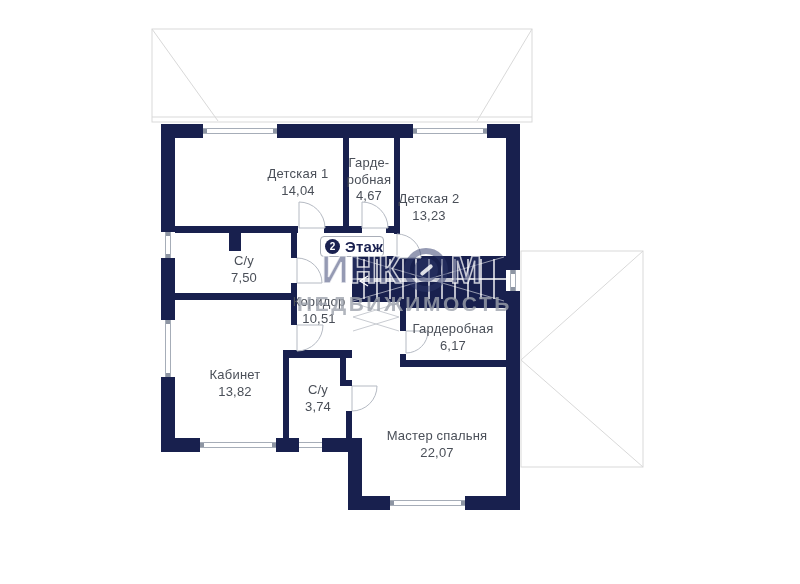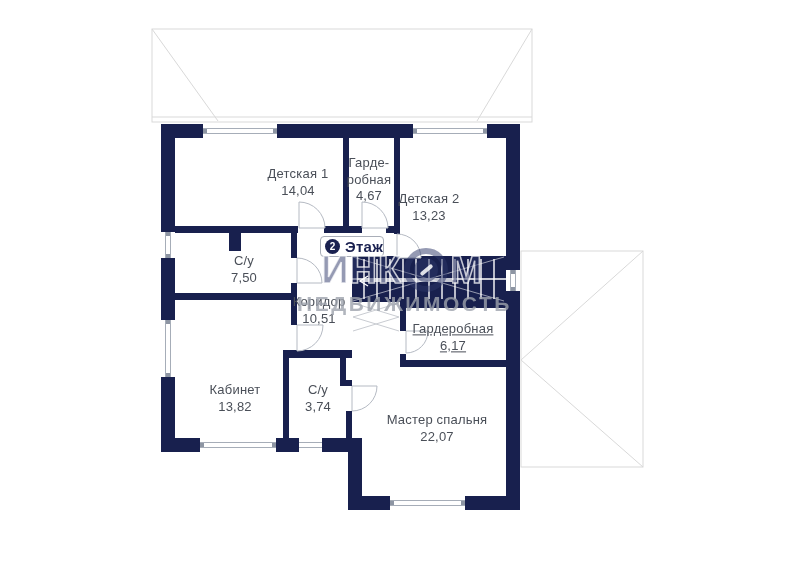--- a/index.html
+++ b/index.html
@@ -213,33 +213,33 @@
     <span class="ar">13,23</span>
   </div>
   <div class="room-label" style="left:244px;top:270px;">
     <span class="nm">С/у</span>
     <span class="ar">7,50</span>
   </div>
   <div class="room-label" style="left:319px;top:311px;">
     <span class="nm">Коридор</span>
     <span class="ar">10,51</span>
   </div>
-  <div class="room-label" style="left:453px;top:338px;text-decoration:underline;">
+  <div class="room-label" style="left:453px;top:338px;">
     <span class="nm">Гардеробная</span>
     <span class="ar">6,17</span>
   </div>
-  <div class="room-label" style="left:235px;top:384px;margin-top:15px;">
+  <div class="room-label" style="left:235px;top:384px;">
     <span class="nm">Кабинет</span>
     <span class="ar">13,82</span>
   </div>
   <div class="room-label" style="left:318px;top:399px;">
     <span class="nm">С/у</span>
     <span class="ar">3,74</span>
   </div>
-  <div class="room-label" style="left:437px;top:429px;">
+  <div class="room-label" style="left:437px;top:445px;">
     <span class="nm">Мастер спальня</span>
     <span class="ar">22,07</span>
   </div>
 
   <div id="floor-badge">
     <span class="circ">2</span>
     <span class="lbl">Этаж</span>
   </div>
 
   <div id="wm">

